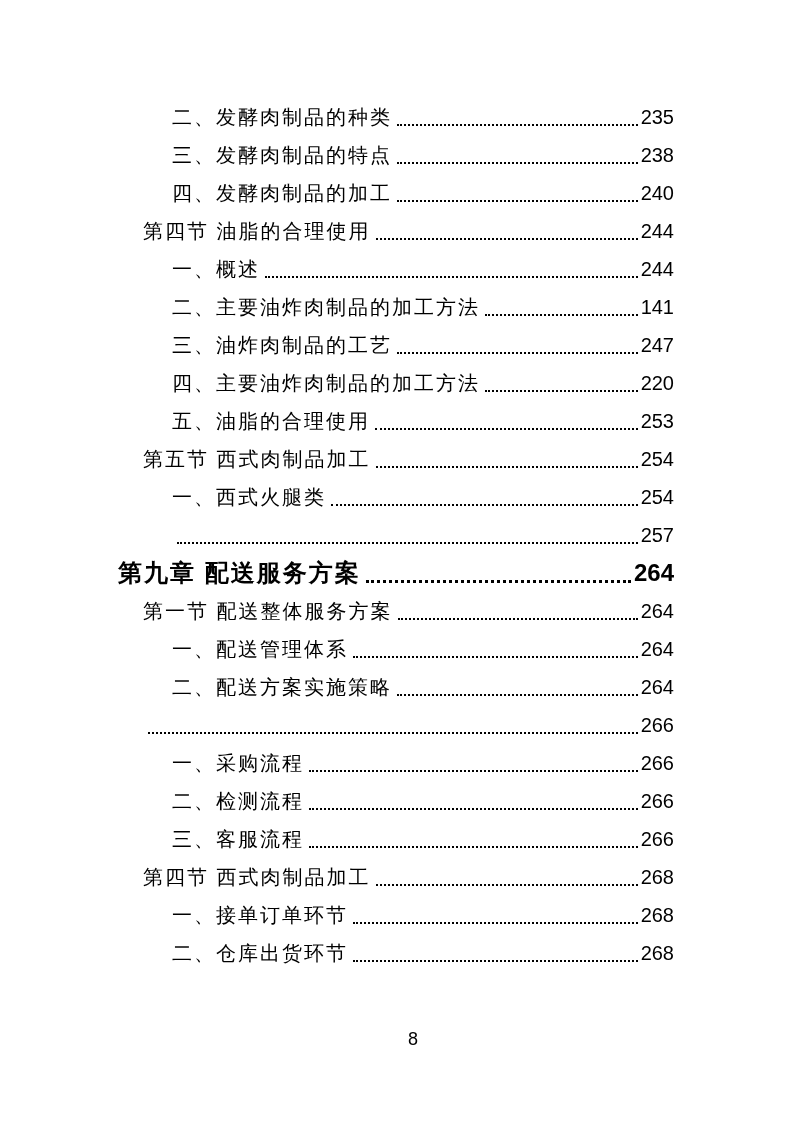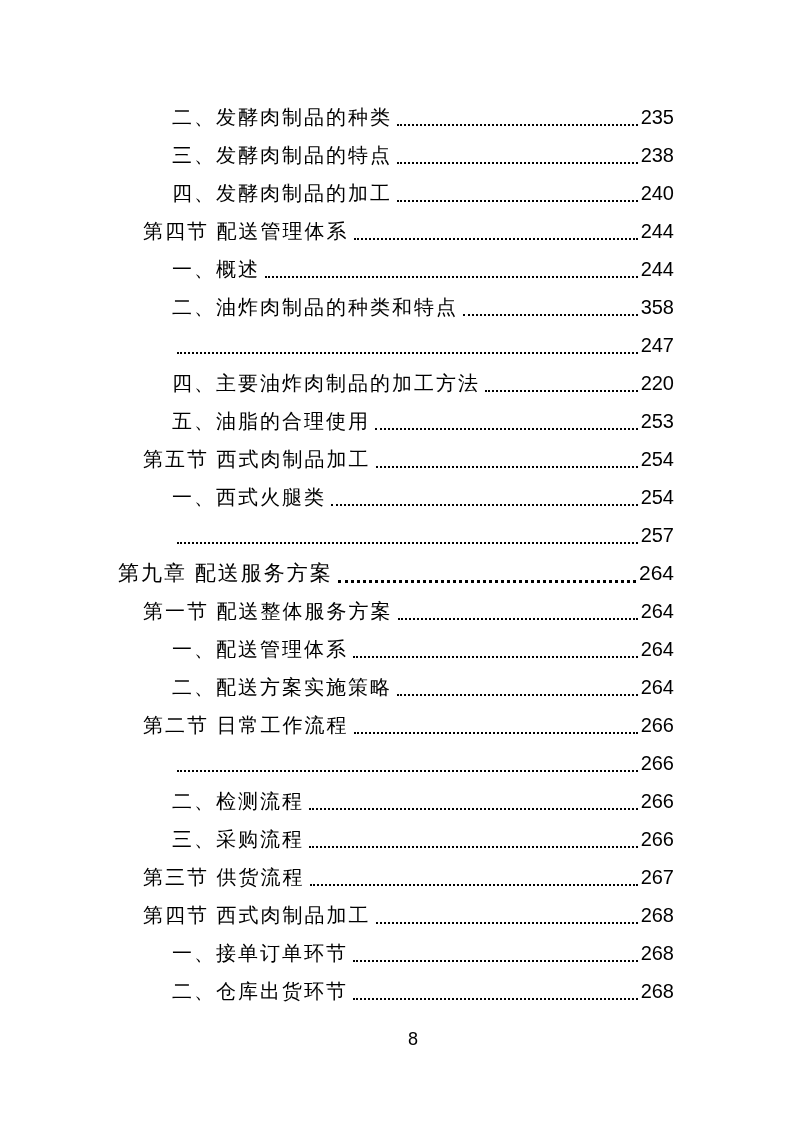--- a/index.html
+++ b/index.html
@@ -34,22 +34,22 @@
     height: 0;
     align-self: flex-end;
     border-bottom: 2px dotted #000;
     margin: 0 3px 10px 5px;
   }
   .toc-page { white-space: nowrap; text-align: right; }
 
   .level-2 { padding-left: 25px; }
   .level-3 { padding-left: 54px; }
   .level-1 {
-    font-weight: normal;
-    font-size: 21px;
+    font-weight: bold;
+    font-size: 24px;
   }
   .level-1 .toc-leader {
     border-bottom-width: 3px;
     margin-bottom: 9px;
   }
 
   .footer-page {
     position: absolute;
     top: 1029px;
     left: 413px;
@@ -72,35 +72,36 @@
       <span class="toc-label">三、发酵肉制品的特点</span>
       <span class="toc-leader"></span>
       <span class="toc-page">238</span>
     </div>
       <div class="toc-row level-3">
       <span class="toc-label">四、发酵肉制品的加工</span>
       <span class="toc-leader"></span>
       <span class="toc-page">240</span>
     </div>
       <div class="toc-row level-2">
-      <span class="toc-label">第四节 配送管理体系</span>
+      <span class="toc-label">第四节 油脂的合理使用</span>
       <span class="toc-leader"></span>
       <span class="toc-page">244</span>
     </div>
       <div class="toc-row level-3">
       <span class="toc-label">一、概述</span>
       <span class="toc-leader"></span>
       <span class="toc-page">244</span>
     </div>
       <div class="toc-row level-3">
-      <span class="toc-label">二、油炸肉制品的种类和特点</span>
+      <span class="toc-label">二、主要油炸肉制品的加工方法</span>
       <span class="toc-leader"></span>
-      <span class="toc-page">358</span>
+      <span class="toc-page">141</span>
     </div>
       <div class="toc-row level-3">
+      <span class="toc-label">三、油炸肉制品的工艺</span>
       <span class="toc-leader"></span>
       <span class="toc-page">247</span>
     </div>
       <div class="toc-row level-3">
       <span class="toc-label">四、主要油炸肉制品的加工方法</span>
       <span class="toc-leader"></span>
       <span class="toc-page">220</span>
     </div>
       <div class="toc-row level-3">
       <span class="toc-label">五、油脂的合理使用</span>
@@ -135,42 +136,37 @@
       <span class="toc-label">一、配送管理体系</span>
       <span class="toc-leader"></span>
       <span class="toc-page">264</span>
     </div>
       <div class="toc-row level-3">
       <span class="toc-label">二、配送方案实施策略</span>
       <span class="toc-leader"></span>
       <span class="toc-page">264</span>
     </div>
       <div class="toc-row level-2">
-      <span class="toc-label">第二节 日常工作流程</span>
       <span class="toc-leader"></span>
       <span class="toc-page">266</span>
     </div>
       <div class="toc-row level-3">
+      <span class="toc-label">一、采购流程</span>
       <span class="toc-leader"></span>
       <span class="toc-page">266</span>
     </div>
       <div class="toc-row level-3">
       <span class="toc-label">二、检测流程</span>
       <span class="toc-leader"></span>
       <span class="toc-page">266</span>
     </div>
       <div class="toc-row level-3">
-      <span class="toc-label">三、采购流程</span>
+      <span class="toc-label">三、客服流程</span>
       <span class="toc-leader"></span>
       <span class="toc-page">266</span>
-    </div>
-      <div class="toc-row level-2">
-      <span class="toc-label">第三节 供货流程</span>
-      <span class="toc-leader"></span>
-      <span class="toc-page">267</span>
     </div>
       <div class="toc-row level-2">
       <span class="toc-label">第四节 西式肉制品加工</span>
       <span class="toc-leader"></span>
       <span class="toc-page">268</span>
     </div>
       <div class="toc-row level-3">
       <span class="toc-label">一、接单订单环节</span>
       <span class="toc-leader"></span>
       <span class="toc-page">268</span>

